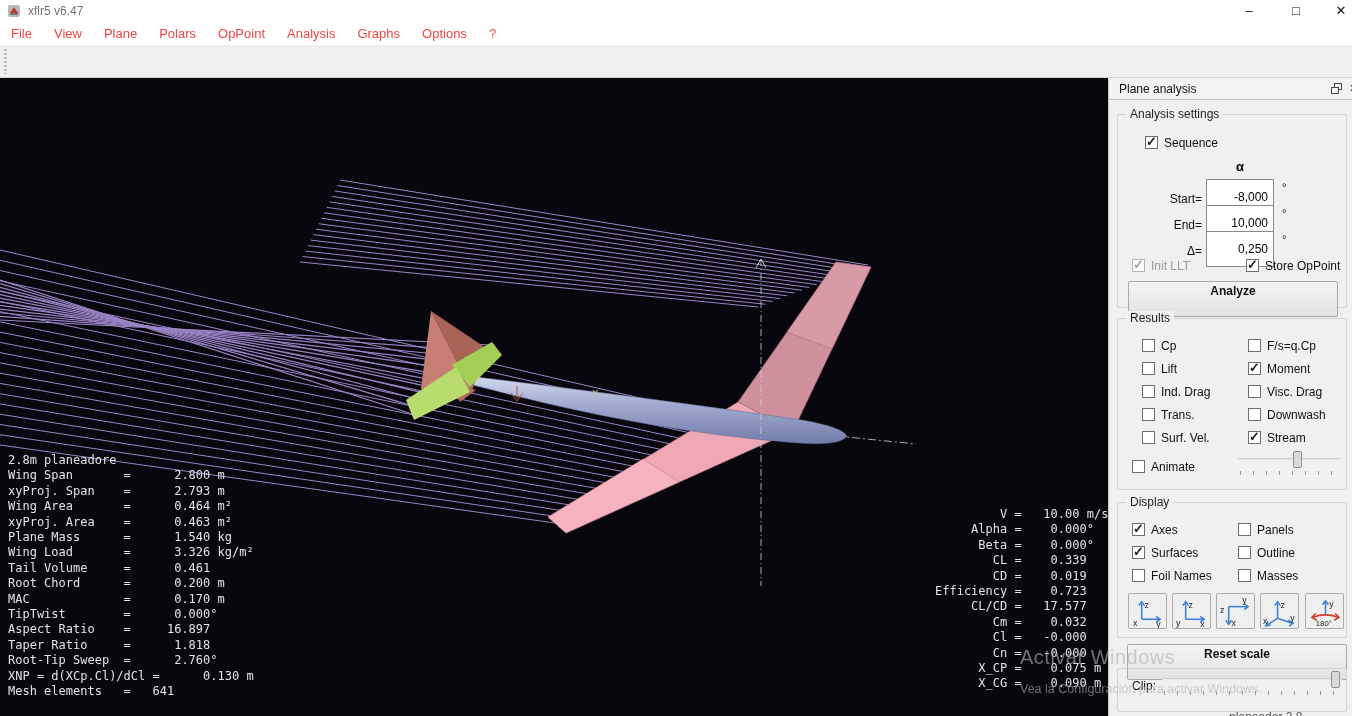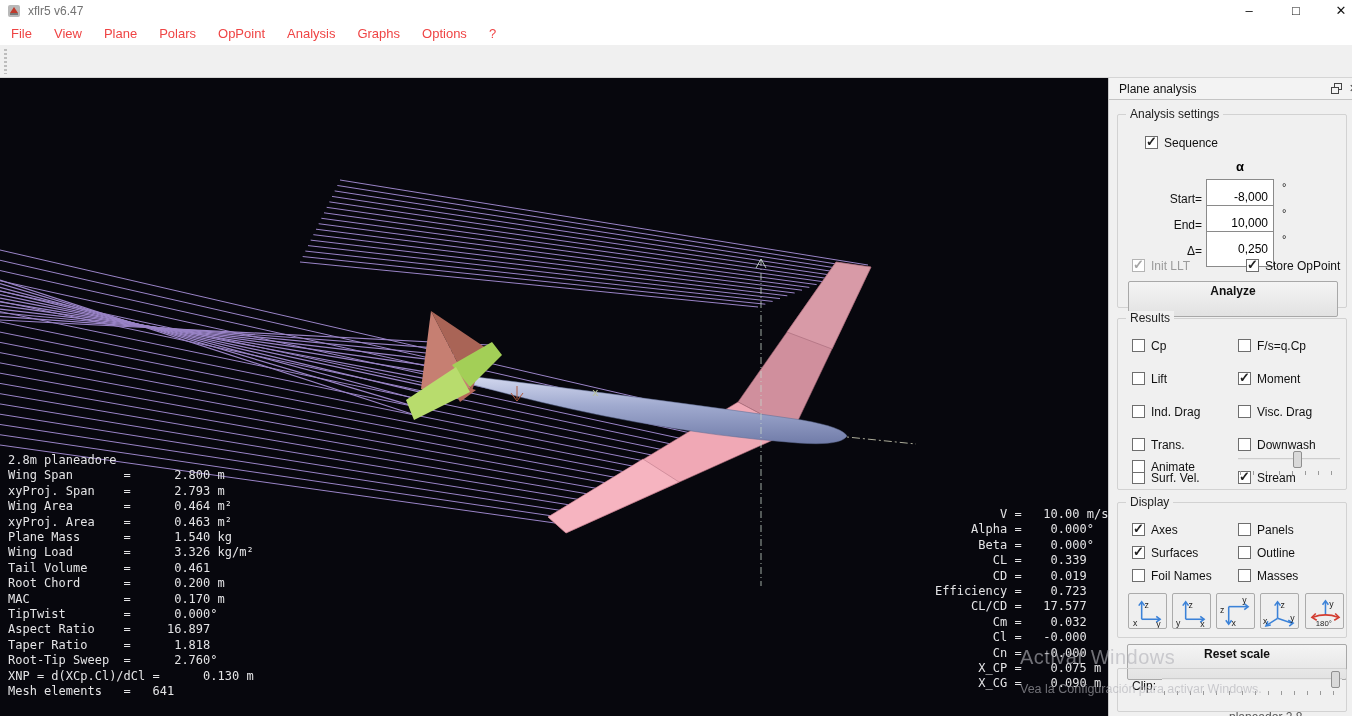--- a/index.html
+++ b/index.html
@@ -366,21 +366,21 @@
     <div class="cb-row abs" style="left:128px; top:143px;">
       <span class="cb checked"></span>
       <span class="cb-label">Store OpPoint</span>
     </div>
 
     <div class="push-btn" style="left:10px; top:166px; width:210px;">Analyze</div>
   </div>
 
   <div class="groupbox" style="top:240px; height:172px;">
     <span class="gb-title">Results</span>
-    <div class="abs" style="left:14px; top:19px; display:grid; grid-template-columns:106px 1fr; row-gap:18px;">
+    <div class="abs" style="left:24px; top:19px; display:grid; grid-template-columns:106px 1fr; row-gap:8px;">
       <div class="cb-row">
           <span class="cb"></span>
           <span class="cb-label">Cp</span>
         </div>
       <div class="cb-row">
           <span class="cb"></span>
           <span class="cb-label">F/s=q.Cp</span>
         </div>
       <div class="cb-row">
           <span class="cb"></span>

